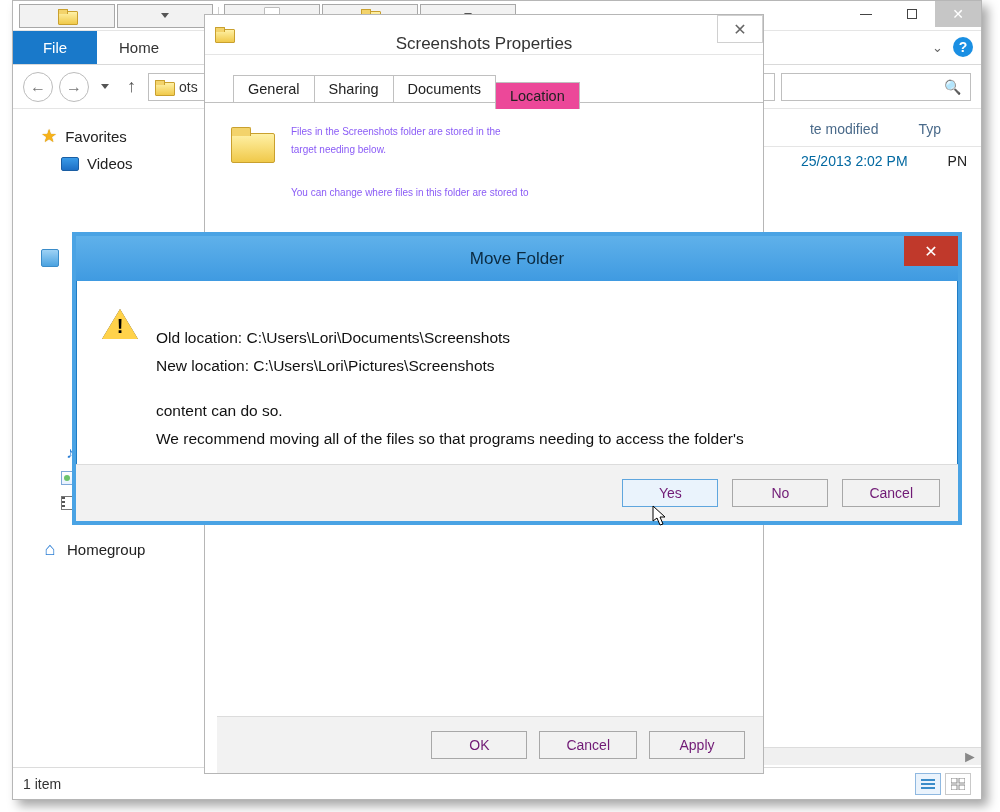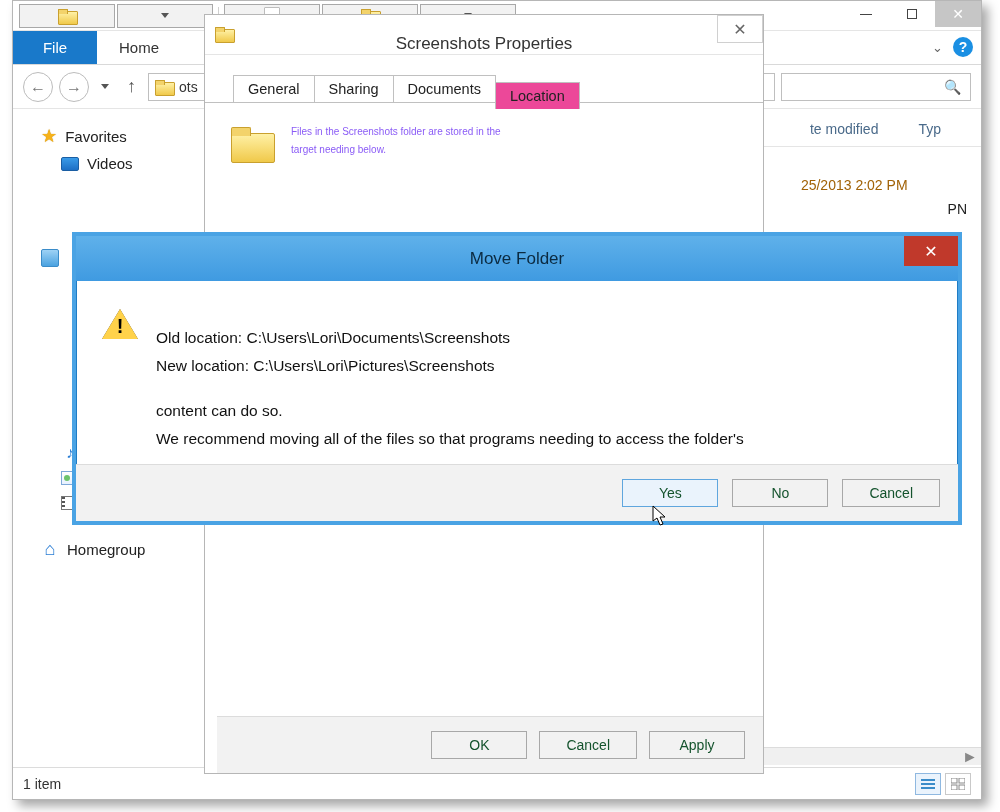--- a/index.html
+++ b/index.html
@@ -125,22 +125,22 @@
   
   .content-pane { flex: 1; position: relative; }
   .col-headers {
     height: 36px; display: flex; align-items: center; border-bottom: 1px solid #e5e5e5;
     font-size: 14px; color: #4a6a8a; padding-left: 20px;
   }
   .col-headers div { padding-right: 40px; }
   .row {
     display: flex; align-items: center; padding: 6px 4px 6px 12px; font-size: 14px; color: #222;
   }
-  .row .date { margin-left: auto; padding-right: 40px; color:#a16207;}
-  .row .typ { padding-right: 10px; margin-top: 48px;}
+  .row .date { margin-left: auto; padding-right: 40px; color:#0369a1;}
+  .row .typ { padding-right: 10px;}
   .scroll-h {
     position: absolute; left: 0; right: 0; bottom: 0; height: 18px; background: #f0f0f0;
     border-top: 1px solid #dcdcdc; display:flex; justify-content: space-between; padding:0 2px;
   }
   .scroll-h .arr { width: 18px; text-align:center; color:#888;}
 
   
   .status-bar {
     position: absolute; left: 0; right: 0; bottom: 0; height: 32px; border-top: 1px solid #dcdcdc;
     display: flex; align-items: center; justify-content: space-between; padding: 0 10px;
@@ -189,21 +189,21 @@
   .props-text p { margin: 0 0 4px 0; line-height: 1.35;}
   .props-text .gap { height: 26px; }
   .props-btns, .props-footer-btns {
     display: flex; gap: 12px; justify-content: flex-end; padding: 14px 18px;
   }
   .props-footer {
     position: absolute; left: 12px; right: 0; bottom: 0; border-top: 1px solid #dcdcdc; background:#f2f2f2;
   }
   .btn {
     min-width: 96px; height: 28px; background: #f2f2f2; border: 1px solid #a8a8a8;
-    font-size: 14px; color: #14532d; display: inline-flex; align-items: center; justify-content: center;
+    font-size: 14px; color: #701a75; display: inline-flex; align-items: center; justify-content: center;
     padding: 0 26px;
   }
 
   
   .move {
     position: absolute; left: 72px; top: 232px; width: 890px;
     border: 4px solid #4aa3e4; background: #fff;
     box-shadow: 0 0 0 1px #1e7cc5 inset;
   }
   .move-title {
@@ -407,20 +407,21 @@
     <div class="ptab">Documents</div>
     <div class="ptab active">Location</div>
   </div>
   <div class="props-body">
     <div class="props-row">
       <div class="big-folder"></div>
       <div class="props-text">
         <p>Files in the Screenshots folder are stored in the</p>
         <p>target needing below.</p>
         <div class="gap"></div>
+        <p>You can change where files in this folder are stored to</p>
       </div>
     </div>
   </div>
   <div class="props-footer">
     <div class="props-footer-btns">
       <div class="btn">OK</div>
       <div class="btn">Cancel</div>
       <div class="btn">Apply</div>
     </div>
   </div>

